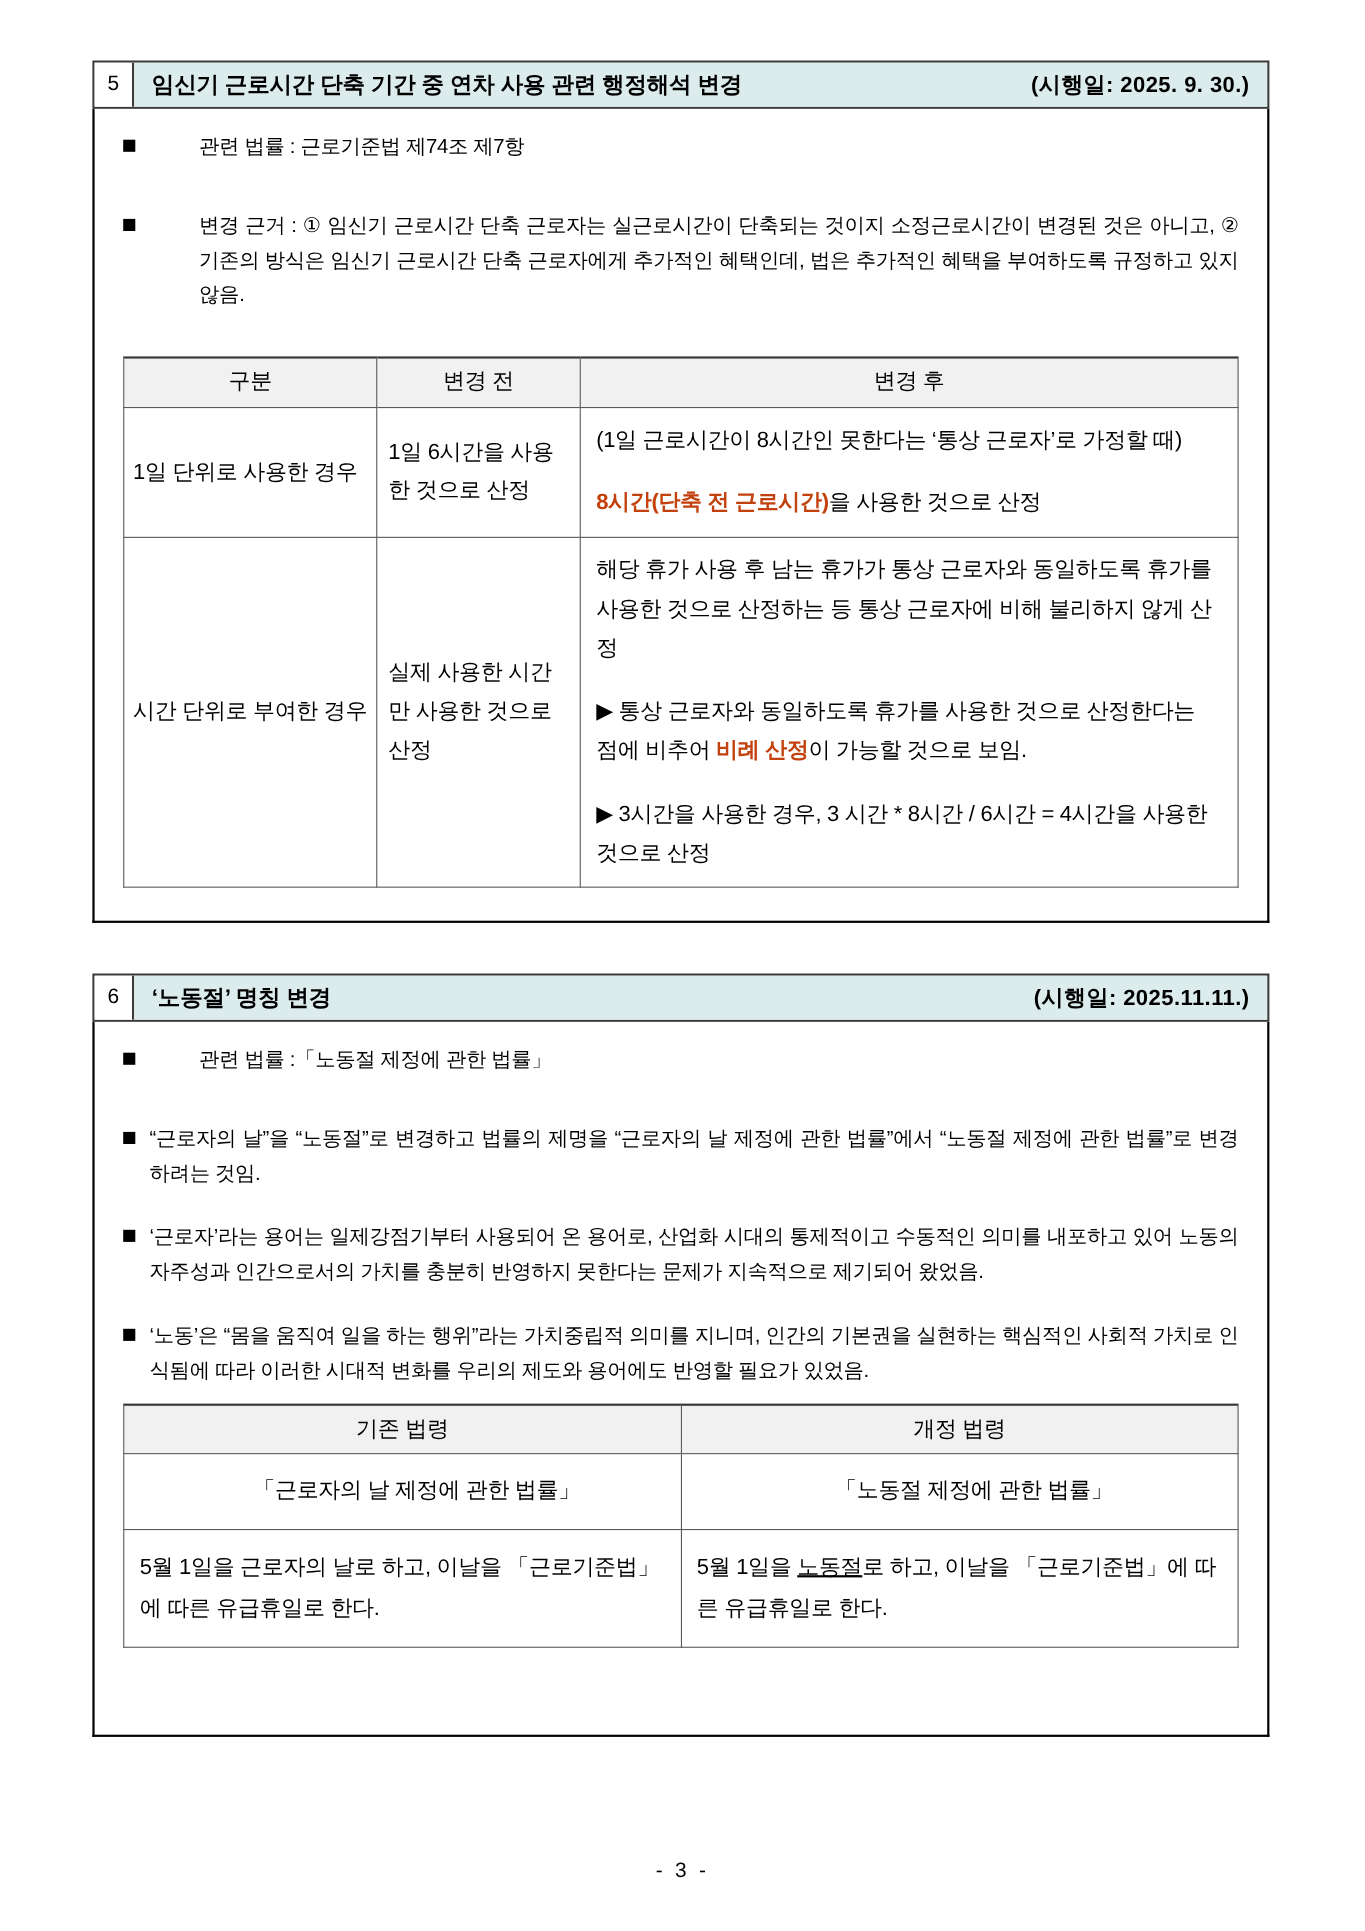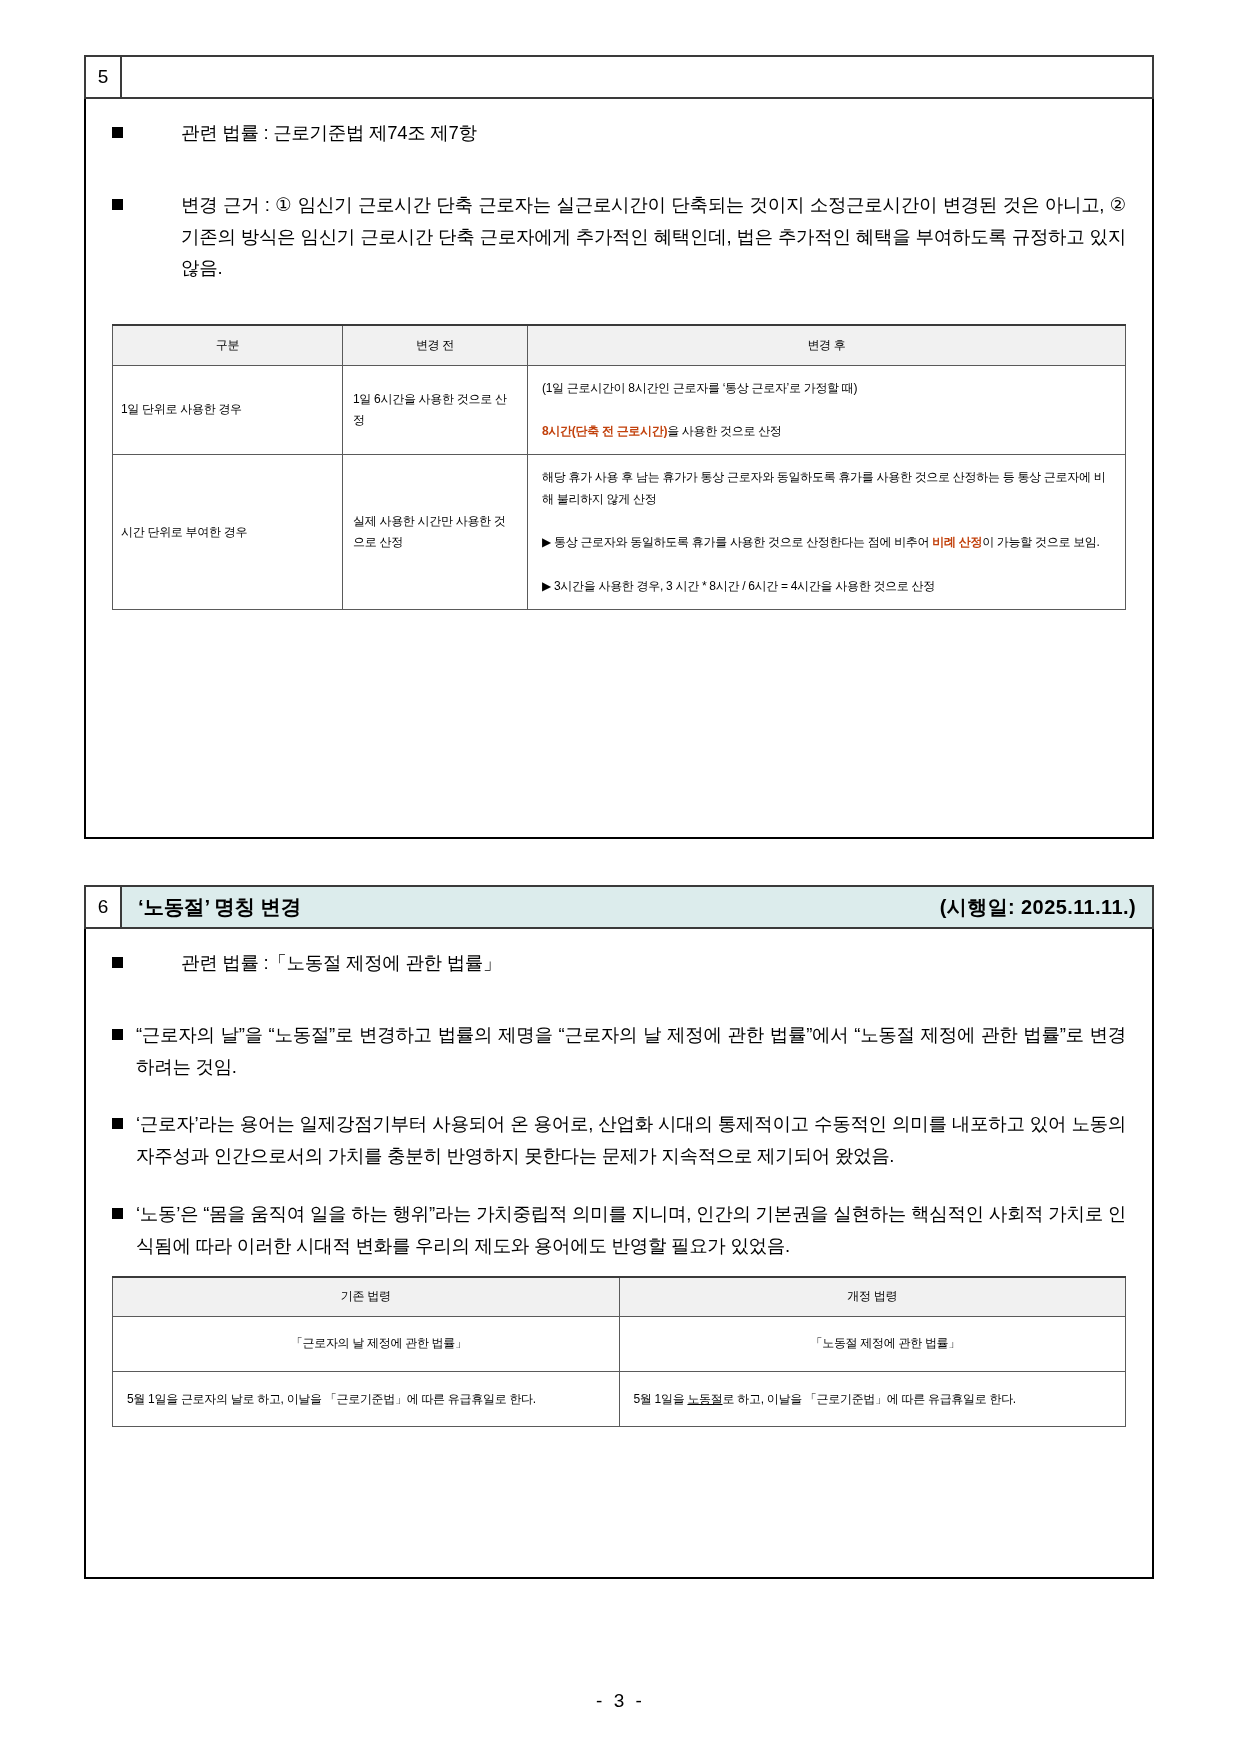--- a/index.html
+++ b/index.html
@@ -115,21 +115,21 @@
   
   table.doc {
     border-collapse: collapse;
     width: 100%;
     table-layout: fixed;
     margin-top: 4px;
   }
   table.doc th, table.doc td {
     border: 1px solid #5a5a5a;
     vertical-align: middle;
-    font-size: 12px;
+    font-size: 20px;
     line-height: 1.78;
     letter-spacing: -0.3px;
     padding: 8px 10px;
     box-sizing: border-box;
   }
   table.doc thead th {
     background: #f1f1f1;
     text-align: center;
     font-weight: normal;
     height: 40px;
@@ -167,20 +167,24 @@
 </style>
 </head>
 <body>
 
 <div class="page">
 
   <div class="section" id="section-5">
 
     <div class="sec-header">
       <div class="sec-num">5</div>
+      <div class="sec-titlebar">
+        <span class="sec-title">임신기 근로시간 단축 기간 중 연차 사용 관련 행정해석 변경</span>
+        <span class="sec-date">(시행일: 2025. 9. 30.)</span>
+      </div>
     </div>
 
     <div class="sec-body">
 
       <div class="bullet gap-lg">
         <span class="sq"></span>
         <span class="btxt">관련 법률 : 근로기준법 제74조 제7항</span>
       </div>
 
       <div class="bullet gap-lg">
@@ -200,21 +204,21 @@
             <th>구분</th>
             <th>변경 전</th>
             <th>변경 후</th>
           </tr>
         </thead>
         <tbody>
           <tr>
             <td class="col-a c-center">1일 단위로 사용한 경우</td>
             <td class="col-b c-left">1일 6시간을 사용한 것으로 산정</td>
             <td class="col-c c-left">
-              <span>(1일 근로시간이 8시간인 근로자를 ‘통상 근로자’로 가정할 때)</span>
+              <span>(1일 근로시간이 8시간인 못한다는 ‘통상 근로자’로 가정할 때)</span>
               <span class="blank-line"></span>
               <span class="red">8시간(단축 전 근로시간)</span><span>을 사용한 것으로 산정</span>
             </td>
           </tr>
           <tr>
             <td class="col-a c-center">시간 단위로 부여한 경우</td>
             <td class="col-b c-center">실제 사용한 시간만 사용한 것으로 산정</td>
             <td class="col-c c-left">
               <span>해당 휴가 사용 후 남는 휴가가 통상 근로자와 동일하도록 휴가를 사용한 것으로 산정하는 등 통상 근로자에 비해 불리하지 않게 산정</span>
               <span class="blank-line"></span>

